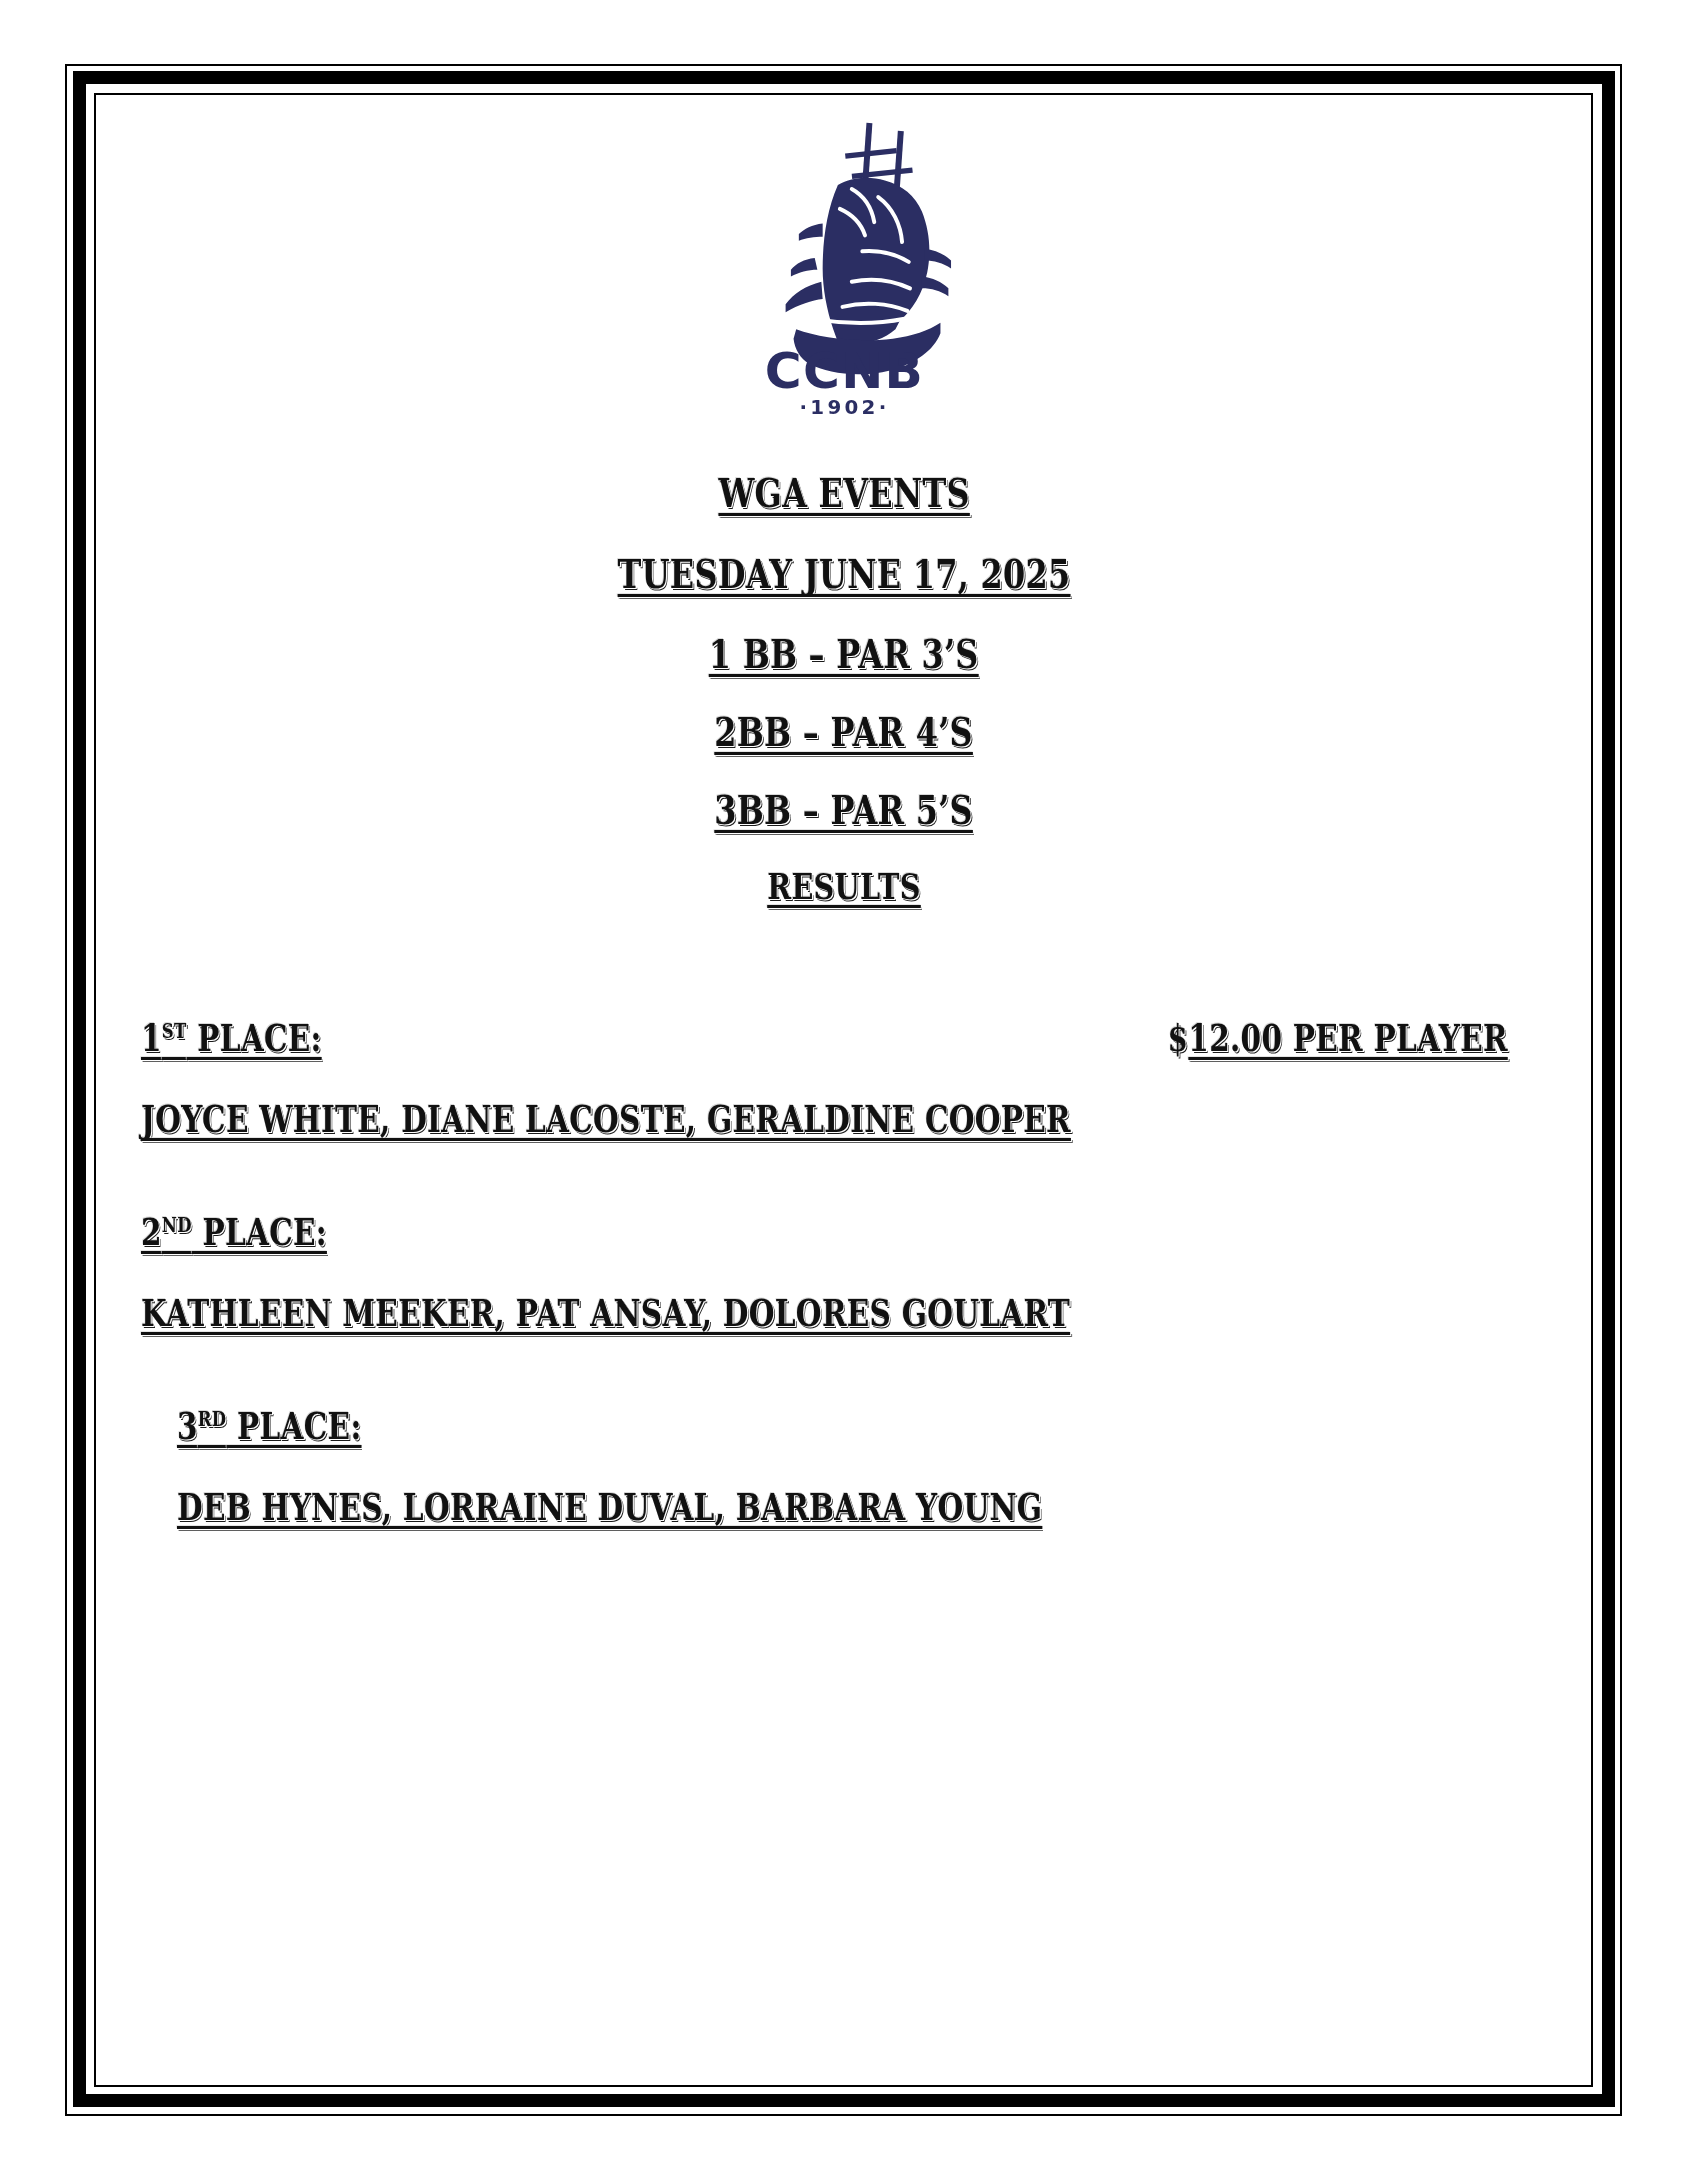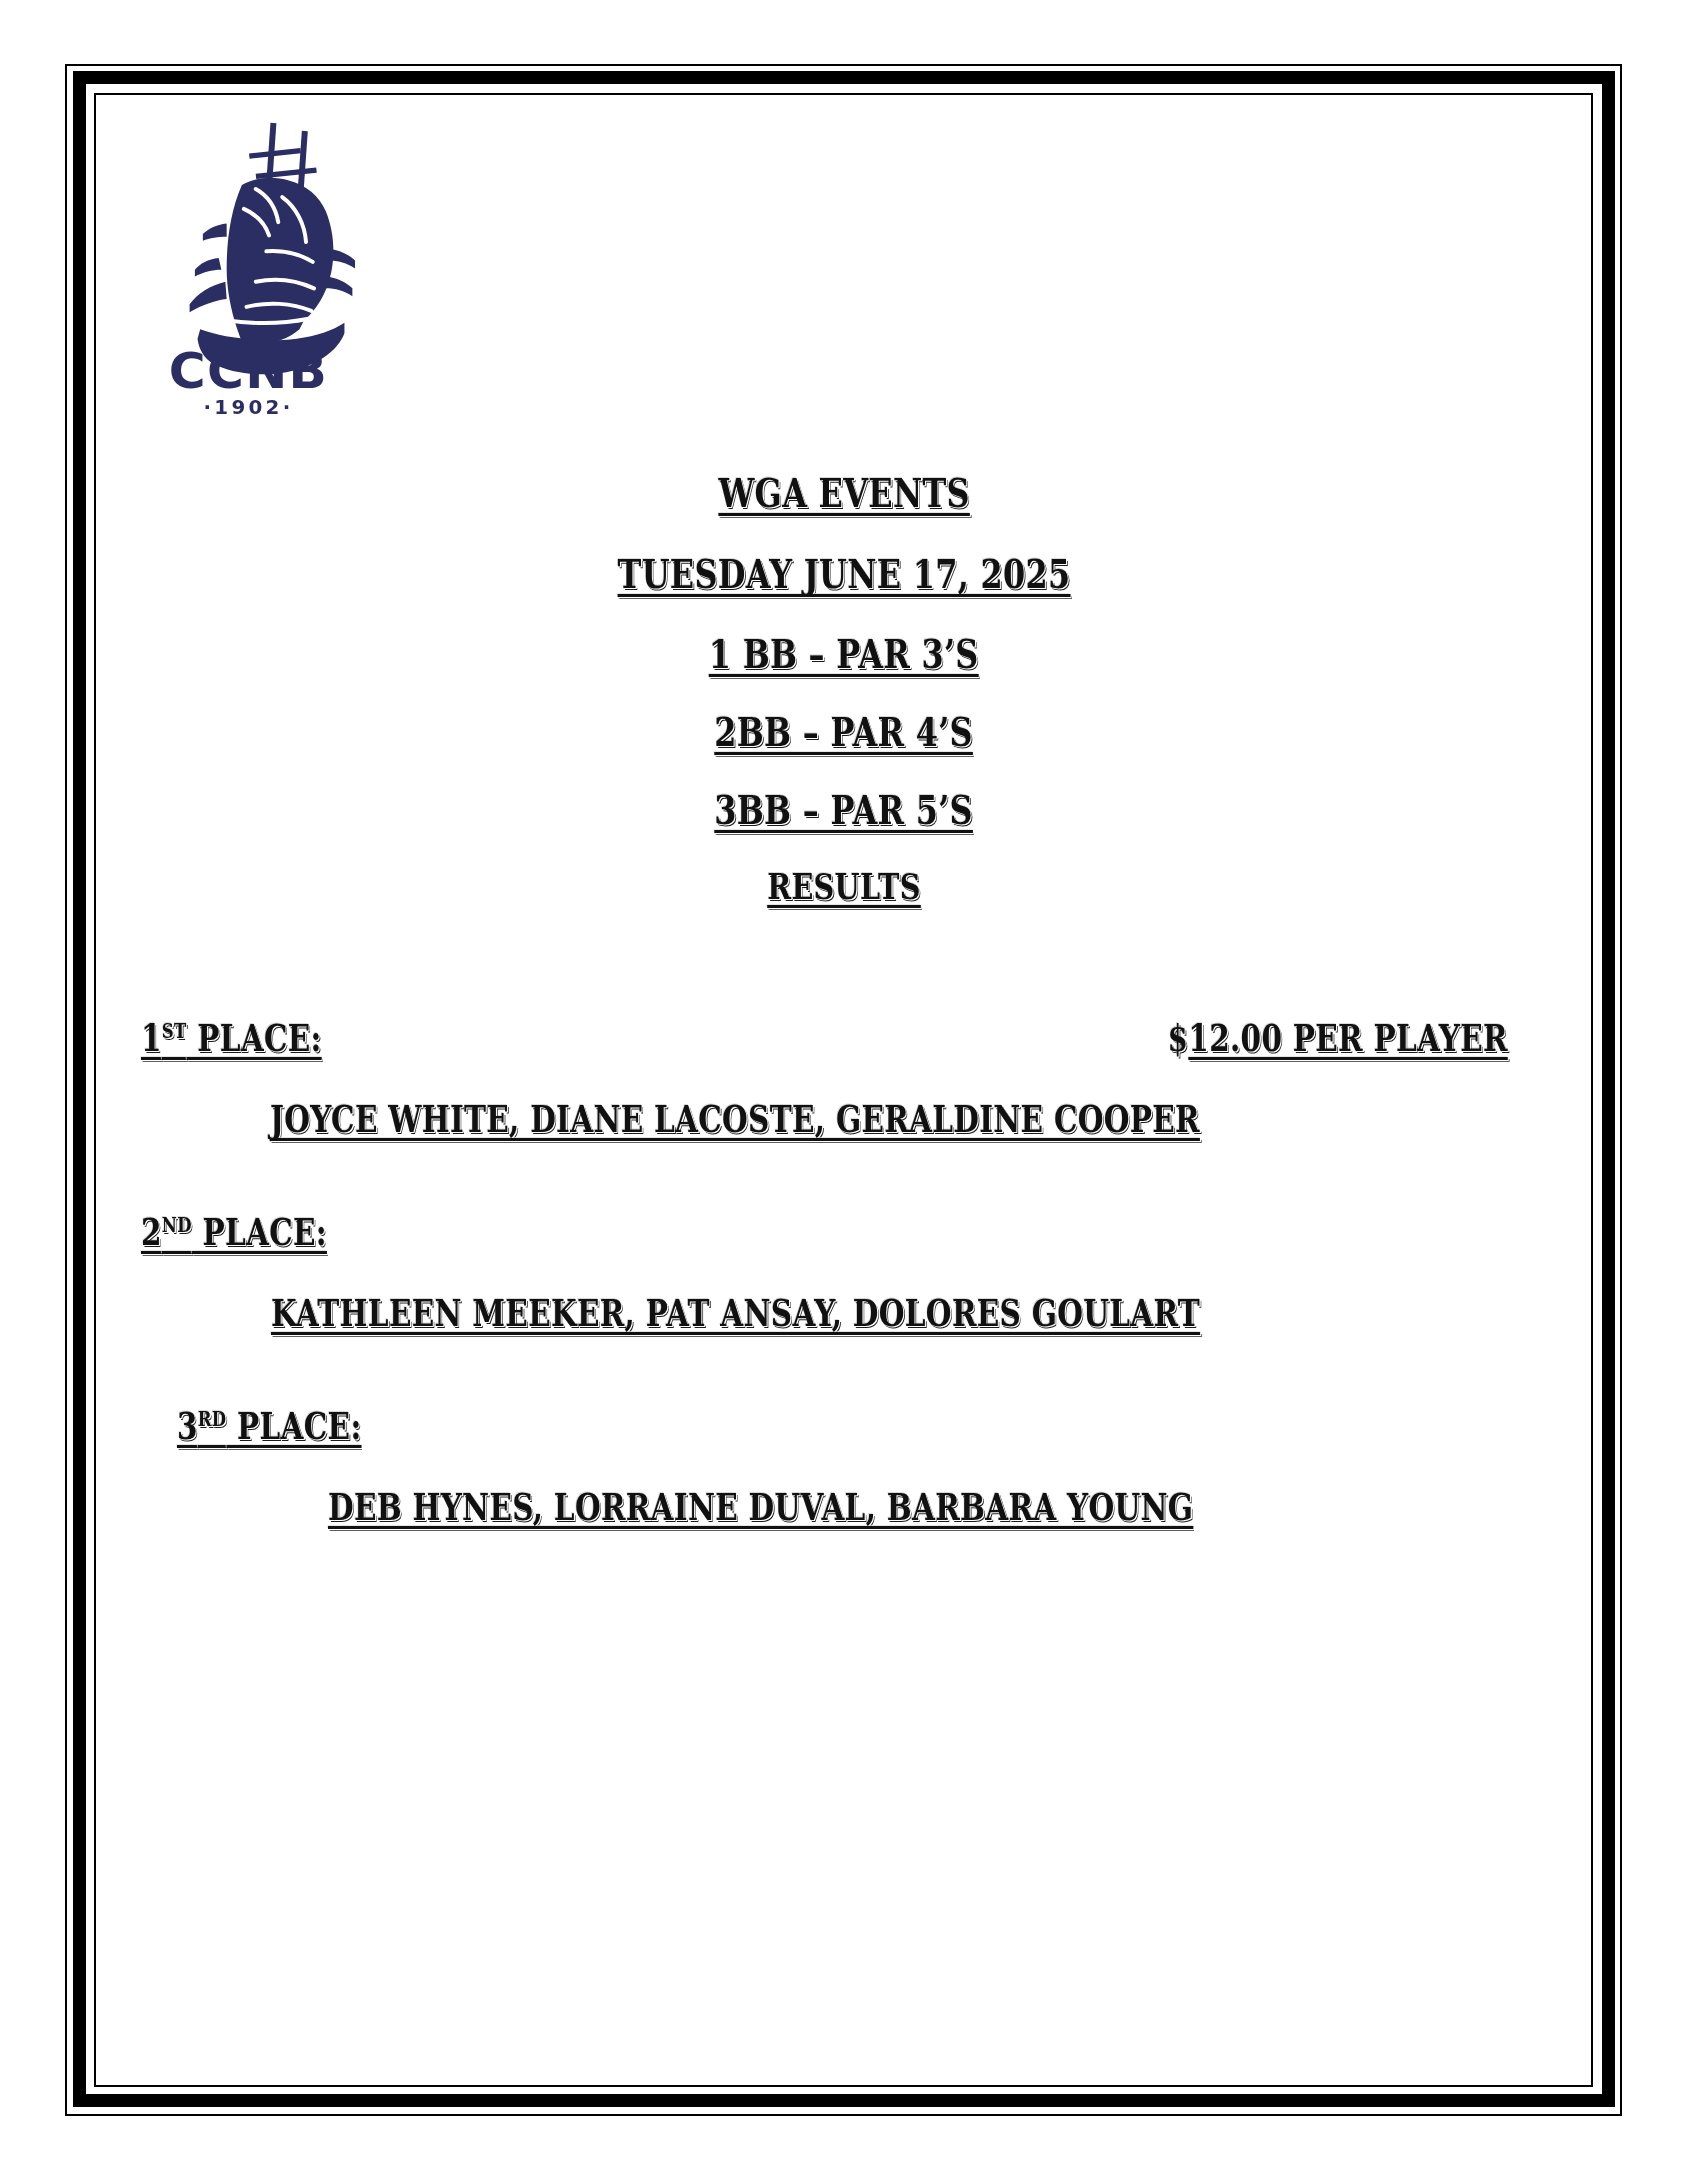--- a/index.html
+++ b/index.html
@@ -49,20 +49,21 @@
   .content {
     position: absolute;
     left: 126px;
     top: 99px;
     width: 1436px;
   }
 
   
   .logo-wrap {
     width: 100%;
+    text-align: center;
     padding-top: 12px;
     padding-bottom: 6.6px;
   }
   .logo {
     display: inline-block;
     width: 245px;
     height: 311px;
     position: relative;
   }
   .logo svg { display:block; width:245px; height:311px; }
@@ -110,21 +111,20 @@
   .sp-2 { height: 41px; }
   .sp-3 { height: 40px; }
   .sp-4 { height: 38px; }
   .sp-5 { height: 38px; }
   .sp-6 { height: 38px; }
 
   
   .results-body {
     margin-top: 111px;
     padding-left: 14.6px;
-    text-align: center;
   }
   .place-block { margin-bottom: 61px; }
   .place-block:last-child { margin-bottom: 0; margin-left: 36px; }
 
   .place-row {
     display: flex;
     align-items: baseline;
     justify-content: flex-start;
     height: 49px;
   }

